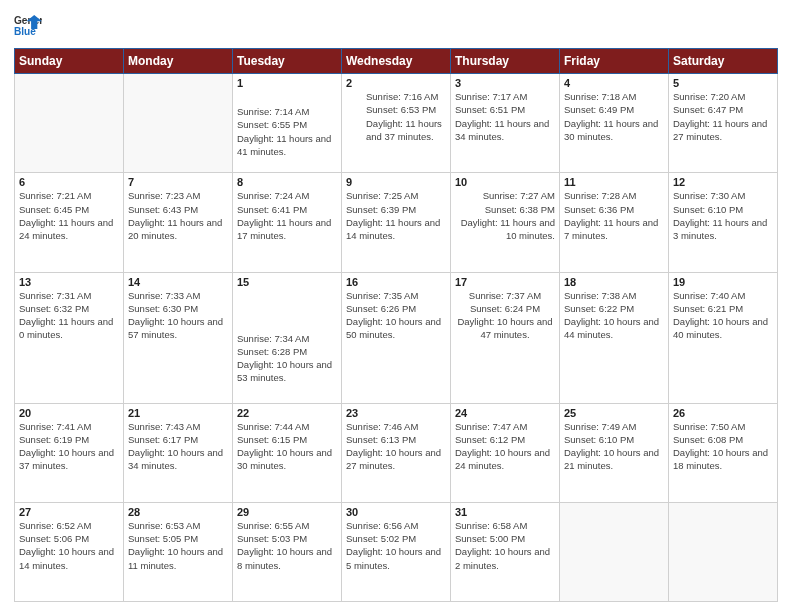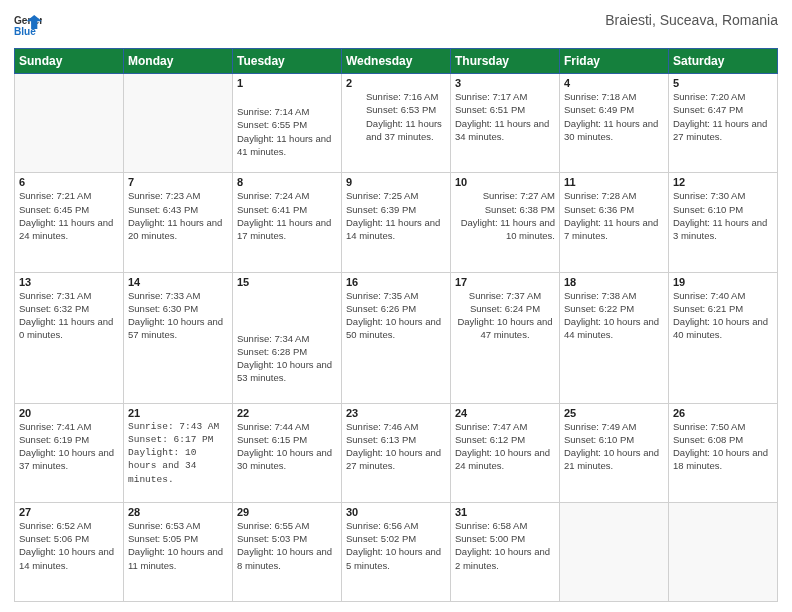--- a/index.html
+++ b/index.html
@@ -46,21 +46,21 @@
       color: #555;
     }
     .calendar {
       flex: 1;
       border: 1px solid #ccc;
       border-collapse: collapse;
       width: 100%;
       table-layout: fixed;
     }
     .calendar th {
-      background: #15803d;
+      background: #7f1d1d;
       color: #fff;
       font-size: 12px;
       font-weight: bold;
       padding: 5px 4px;
       text-align: left;
       border: 1px solid #2a5fa0;
     }
     .calendar td {
       border: 1px solid #d0d0d0;
       vertical-align: top;
@@ -92,21 +92,20 @@
 <div class="page">
   <div class="header">
     <div class="logo">
       <svg class="logo-icon" viewBox="0 0 36 36">
         <text x="0" y="16" font-size="13" font-weight="bold" fill="#333" font-family="Arial">General</text>
         <text x="0" y="30" font-size="13" font-weight="bold" fill="#1a6fc4" font-family="Arial">Blue</text>
         <polygon points="26,4 36,12 30,12 30,22 22,22 22,12 16,12" fill="#1a6fc4"></polygon>
       </svg>
     </div>
     <div class="title-block">
-      <div class="location">Braiesti, Suceava, Romania</div>
     </div>
   </div>
 
   <table class="calendar">
     <thead>
       <tr id="weekday-header">
           <th>Sunday</th>
           <th>Monday</th>
           <th>Tuesday</th>
           <th>Wednesday</th>
@@ -240,21 +239,21 @@
         </tr>
         <tr>
           <td>
             <span class="day-num">20</span>
             <div class="day-info" style="white-space: pre-line;">Sunrise: 7:41 AM
 Sunset: 6:19 PM
 Daylight: 10 hours and 37 minutes.</div>
           </td>
           <td>
             <span class="day-num">21</span>
-            <div class="day-info" style="white-space: pre-line; font-family: Liberation Mono, monospace;">Sunrise: 7:43 AM
+            <div class="day-info" style="white-space: pre-line;">Sunrise: 7:43 AM
 Sunset: 6:17 PM
 Daylight: 10 hours and 34 minutes.</div>
           </td>
           <td>
             <span class="day-num">22</span>
             <div class="day-info" style="white-space: pre-line;">Sunrise: 7:44 AM
 Sunset: 6:15 PM
 Daylight: 10 hours and 30 minutes.</div>
           </td>
           <td>

